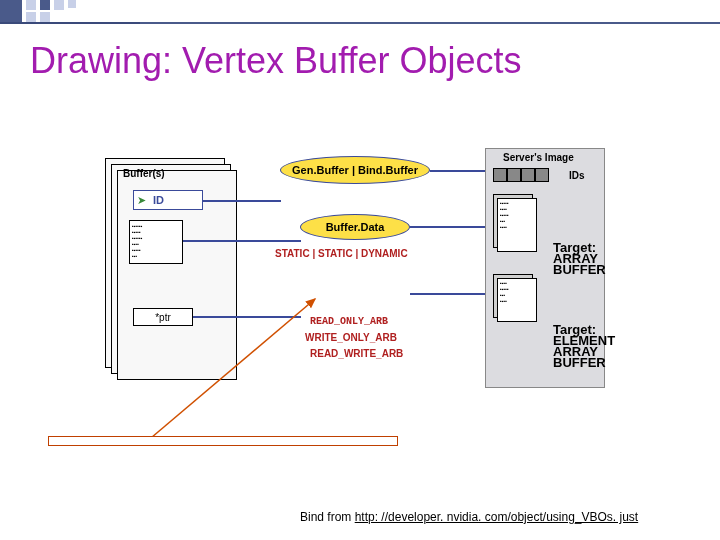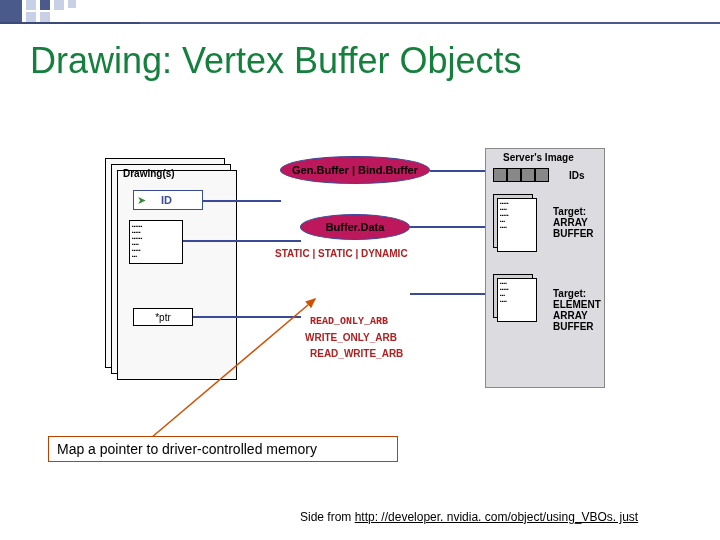--- a/index.html
+++ b/index.html
@@ -4,59 +4,59 @@
 <style>
   * { box-sizing: border-box; margin: 0; padding: 0; }
   body { width: 720px; height: 540px; background: #fff; font-family: Arial, sans-serif; position: relative; overflow: hidden; }
   
   .deco-top { position: absolute; top: 0; left: 0; width: 720px; height: 24px; }
   .deco-square { position: absolute; background: #4a5a8a; }
   .deco-square.light { background: #c8d0e8; }
   .deco-line { position: absolute; top: 22px; left: 0; width: 720px; height: 2px; background: #4a5a8a; }
   .deco-line-inner { position: absolute; top: 22px; left: 0; width: 140px; height: 2px; background: #3a4a7a; }
   
-  .title { position: absolute; top: 40px; left: 30px; font-size: 36px; color: #15803d; font-weight: normal; }
+  .title { position: absolute; top: 40px; left: 30px; font-size: 36px; color: #a21caf; font-weight: normal; }
   
   .diagram { position: absolute; top: 148px; left: 105px; width: 500px; height: 280px; }
   
   
   .client-stack { position: absolute; left: 0; top: 10px; }
   .stack-box { position: absolute; width: 120px; height: 210px; border: 1px solid #000; background: #f8f8f8; }
   .client-label { position: absolute; left: 18px; top: 20px; font-size: 10px; font-weight: bold; }
   
   .id-box { position: absolute; left: 28px; top: 42px; width: 70px; height: 20px; border: 1px solid #3a4a9a; background: #fff; }
   .id-arrow { position: absolute; left: 32px; top: 46px; color: #3a8a3a; font-size: 11px; }
-  .id-text { position: absolute; left: 56px; top: 46px; font-size: 11px; color: #3a4a9a; font-weight: bold; }
+  .id-text { position: absolute; left: 48px; top: 46px; font-size: 11px; color: #3a4a9a; font-weight: bold; }
   
   .data-block { position: absolute; left: 24px; top: 72px; width: 54px; height: 44px; border: 1px solid #000; background: #fff; }
   .data-lines { position: absolute; left: 27px; top: 75px; font-size: 5px; line-height: 6px; }
   
   .ptr-box { position: absolute; left: 28px; top: 160px; width: 60px; height: 18px; border: 1px solid #000; background: #fff; font-size: 10px; text-align: center; line-height: 18px; }
   
   
-  .ellipse { position: absolute; border: 1.5px solid #3a4a9a; border-radius: 50%; background: #be185d; text-align: center; font-size: 11px; font-weight: bold; display: flex; align-items: center; justify-content: center; }
+  .ellipse { position: absolute; border: 1.5px solid #3a4a9a; border-radius: 50%; background: #fde047; text-align: center; font-size: 11px; font-weight: bold; display: flex; align-items: center; justify-content: center; }
   .e1 { left: 175px; top: 8px; width: 150px; height: 28px; }
   .e2 { left: 195px; top: 66px; width: 110px; height: 26px; }
   .e3 { left: 195px; top: 132px; width: 110px; height: 26px; }
   
   .red-label { position: absolute; font-size: 10px; color: #b02020; font-weight: bold; }
   .r1 { left: 170px; top: 100px; }
   .r2 { left: 205px; top: 168px; font-family: Liberation Mono, monospace; }
   .r3 { left: 200px; top: 184px; }
   .r4 { left: 205px; top: 200px; }
   
   
   .server-box { position: absolute; left: 380px; top: 0; width: 120px; height: 240px; background: #dcdce0; border: 1px solid #888; }
   .server-title { position: absolute; left: 398px; top: 4px; font-size: 10px; font-weight: bold; }
   .ids-grid { position: absolute; left: 388px; top: 20px; width: 60px; height: 14px; }
   .ids-cell { position: absolute; width: 14px; height: 14px; border: 1px solid #000; background: #888; }
   .ids-label { position: absolute; left: 464px; top: 22px; font-size: 10px; font-weight: bold; }
   
   .srv-block { position: absolute; border: 1px solid #000; background: #d0d0d0; }
-  .sb-label { position: absolute; font-size: 10px; font-weight: bold; text-align: left; line-height: 11px; }
+  .sb-label { position: absolute; font-size: 13px; font-weight: bold; text-align: left; line-height: 11px; margin-top: 36px; }
   
   
   .line { position: absolute; background: #3a4a9a; }
   .orange-arrow { position: absolute; }
   
   
   .caption-box { position: absolute; left: 48px; top: 436px; width: 350px; border: 1.5px solid #c04000; padding: 4px 8px; font-size: 14px; background: #fff; }
   
   .credit { position: absolute; left: 300px; top: 510px; font-size: 12px; }
   .credit a { color: #000; text-decoration: underline; }
@@ -78,21 +78,21 @@
 
 <h1 class="title">Drawing:  Vertex Buffer Objects</h1>
 
 <div class="diagram">
 
   <div class="client-stack">
     <div class="stack-box" style="left:0;top:0;"></div>
     <div class="stack-box" style="left:6px;top:6px;"></div>
     <div class="stack-box" style="left:12px;top:12px;"></div>
   </div>
-  <div class="client-label">Drawing(s)</div>
+  <div class="client-label">Buffer(s)</div>
   <div class="id-box"></div>
   <div class="id-arrow">➤</div>
   <div class="id-text">ID</div>
   <div class="data-block"></div>
   <div class="data-lines">▪▪▪▪▪▪<br>▪▪▪▪▪<br>▪▪▪▪▪▪<br>▪▪▪▪<br>▪▪▪▪▪<br>▪▪▪</div>
   <div class="ptr-box">*ptr</div>
 
   <div class="ellipse e1">Gen.Buffer | Bind.Buffer</div>
   <div class="ellipse e2">Buffer.Data</div>
   <div class="red-label r1">STATIC | STATIC | DYNAMIC</div>
@@ -138,18 +138,17 @@
         <marker id="ah" markerWidth="8" markerHeight="8" refX="6" refY="3" orient="auto">
           <path d="M0,0 L7,3 L0,6 Z" fill="#d05000"></path>
         </marker>
       </defs>
     <line x1="10" y1="150" x2="180" y2="6" stroke="#d05000" stroke-width="1.5" marker-end="url(#ah)"></line>
   </svg>
 
 </div>
 
 <div class="caption-box">
-  <div>Map a pointer to driver-controlled memory</div>
 </div>
 
 <div class="credit">
-  <span>Side from </span><a href="#">http: //developer. nvidia. com/object/using_VBOs. just</a>
+  <span>Bind from </span><a href="#">http: //developer. nvidia. com/object/using_VBOs. just</a>
 </div>
 
 </body></html>

